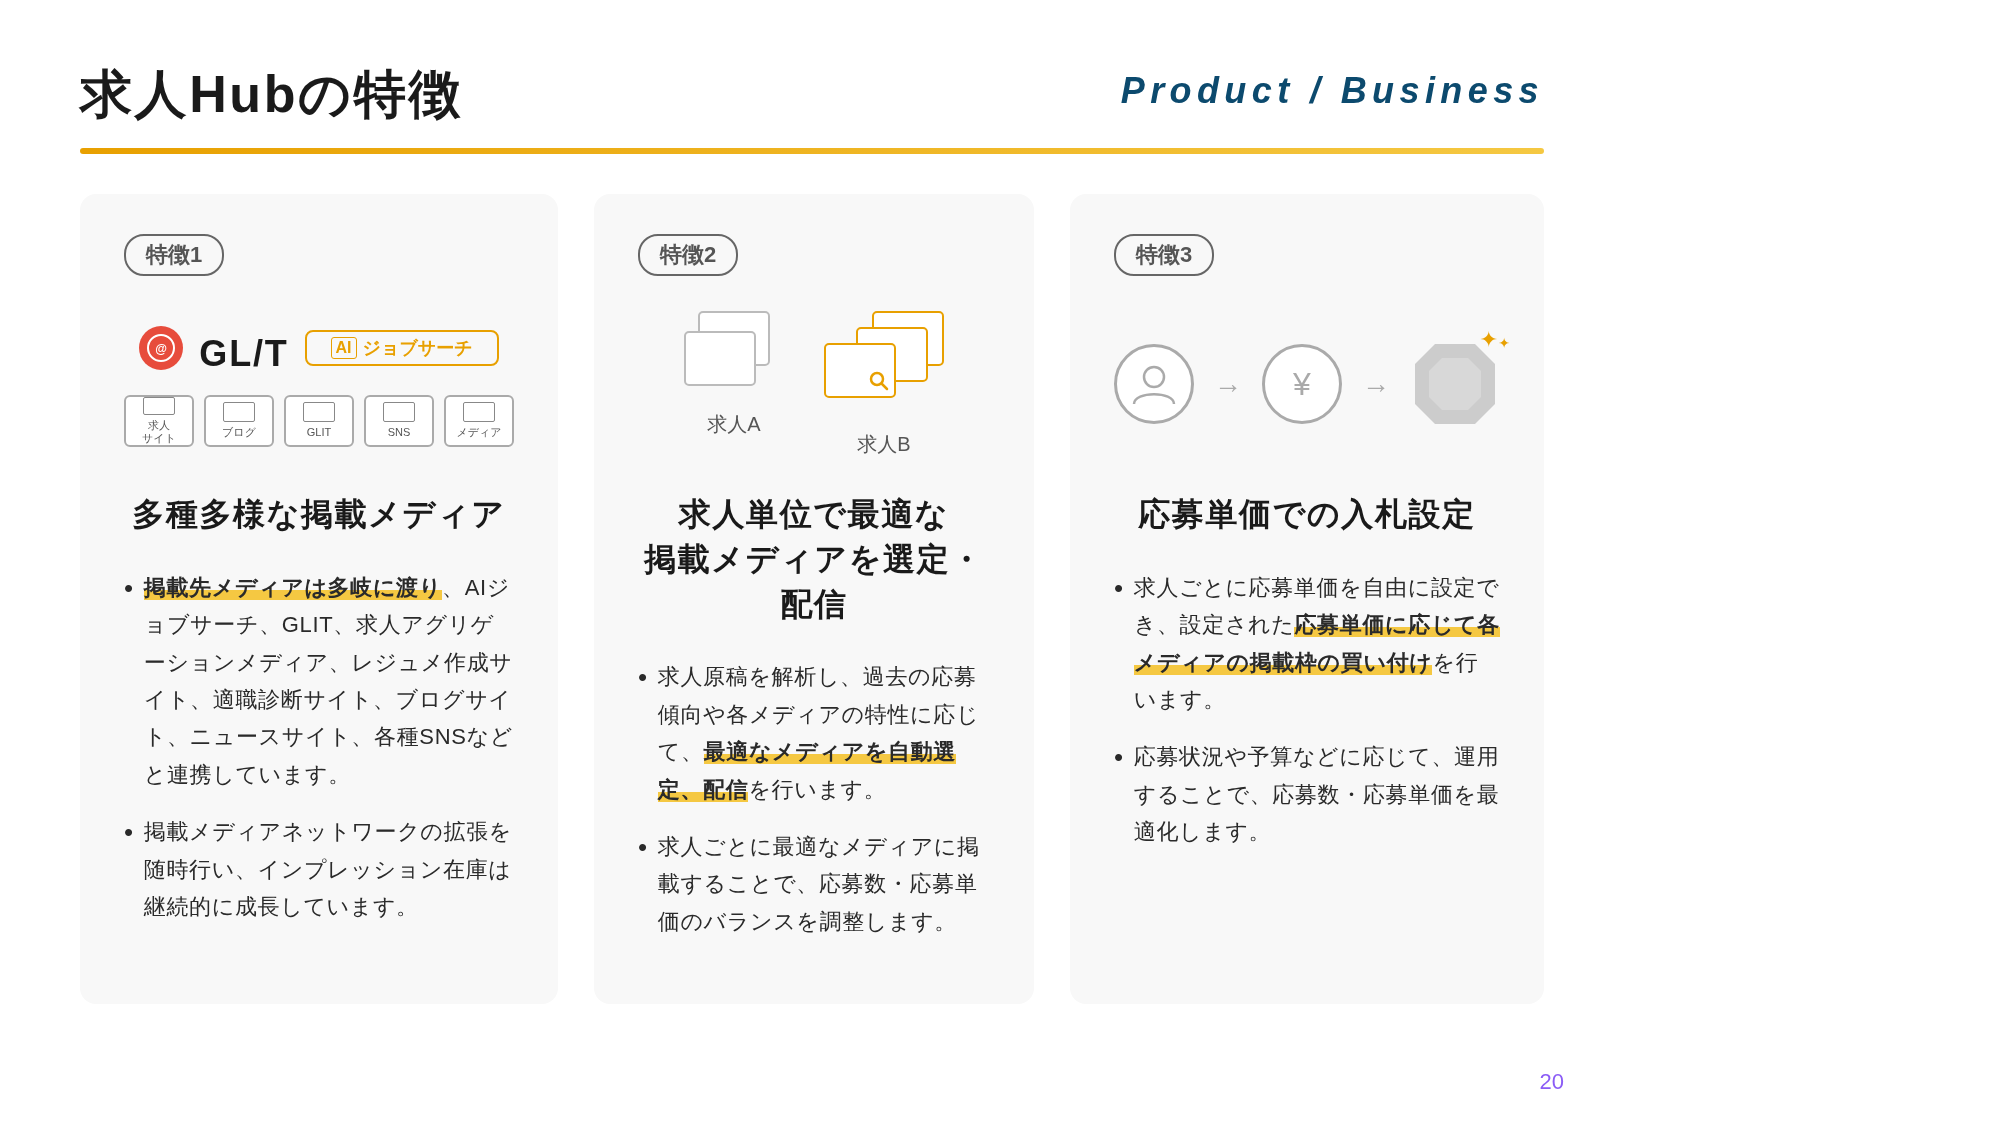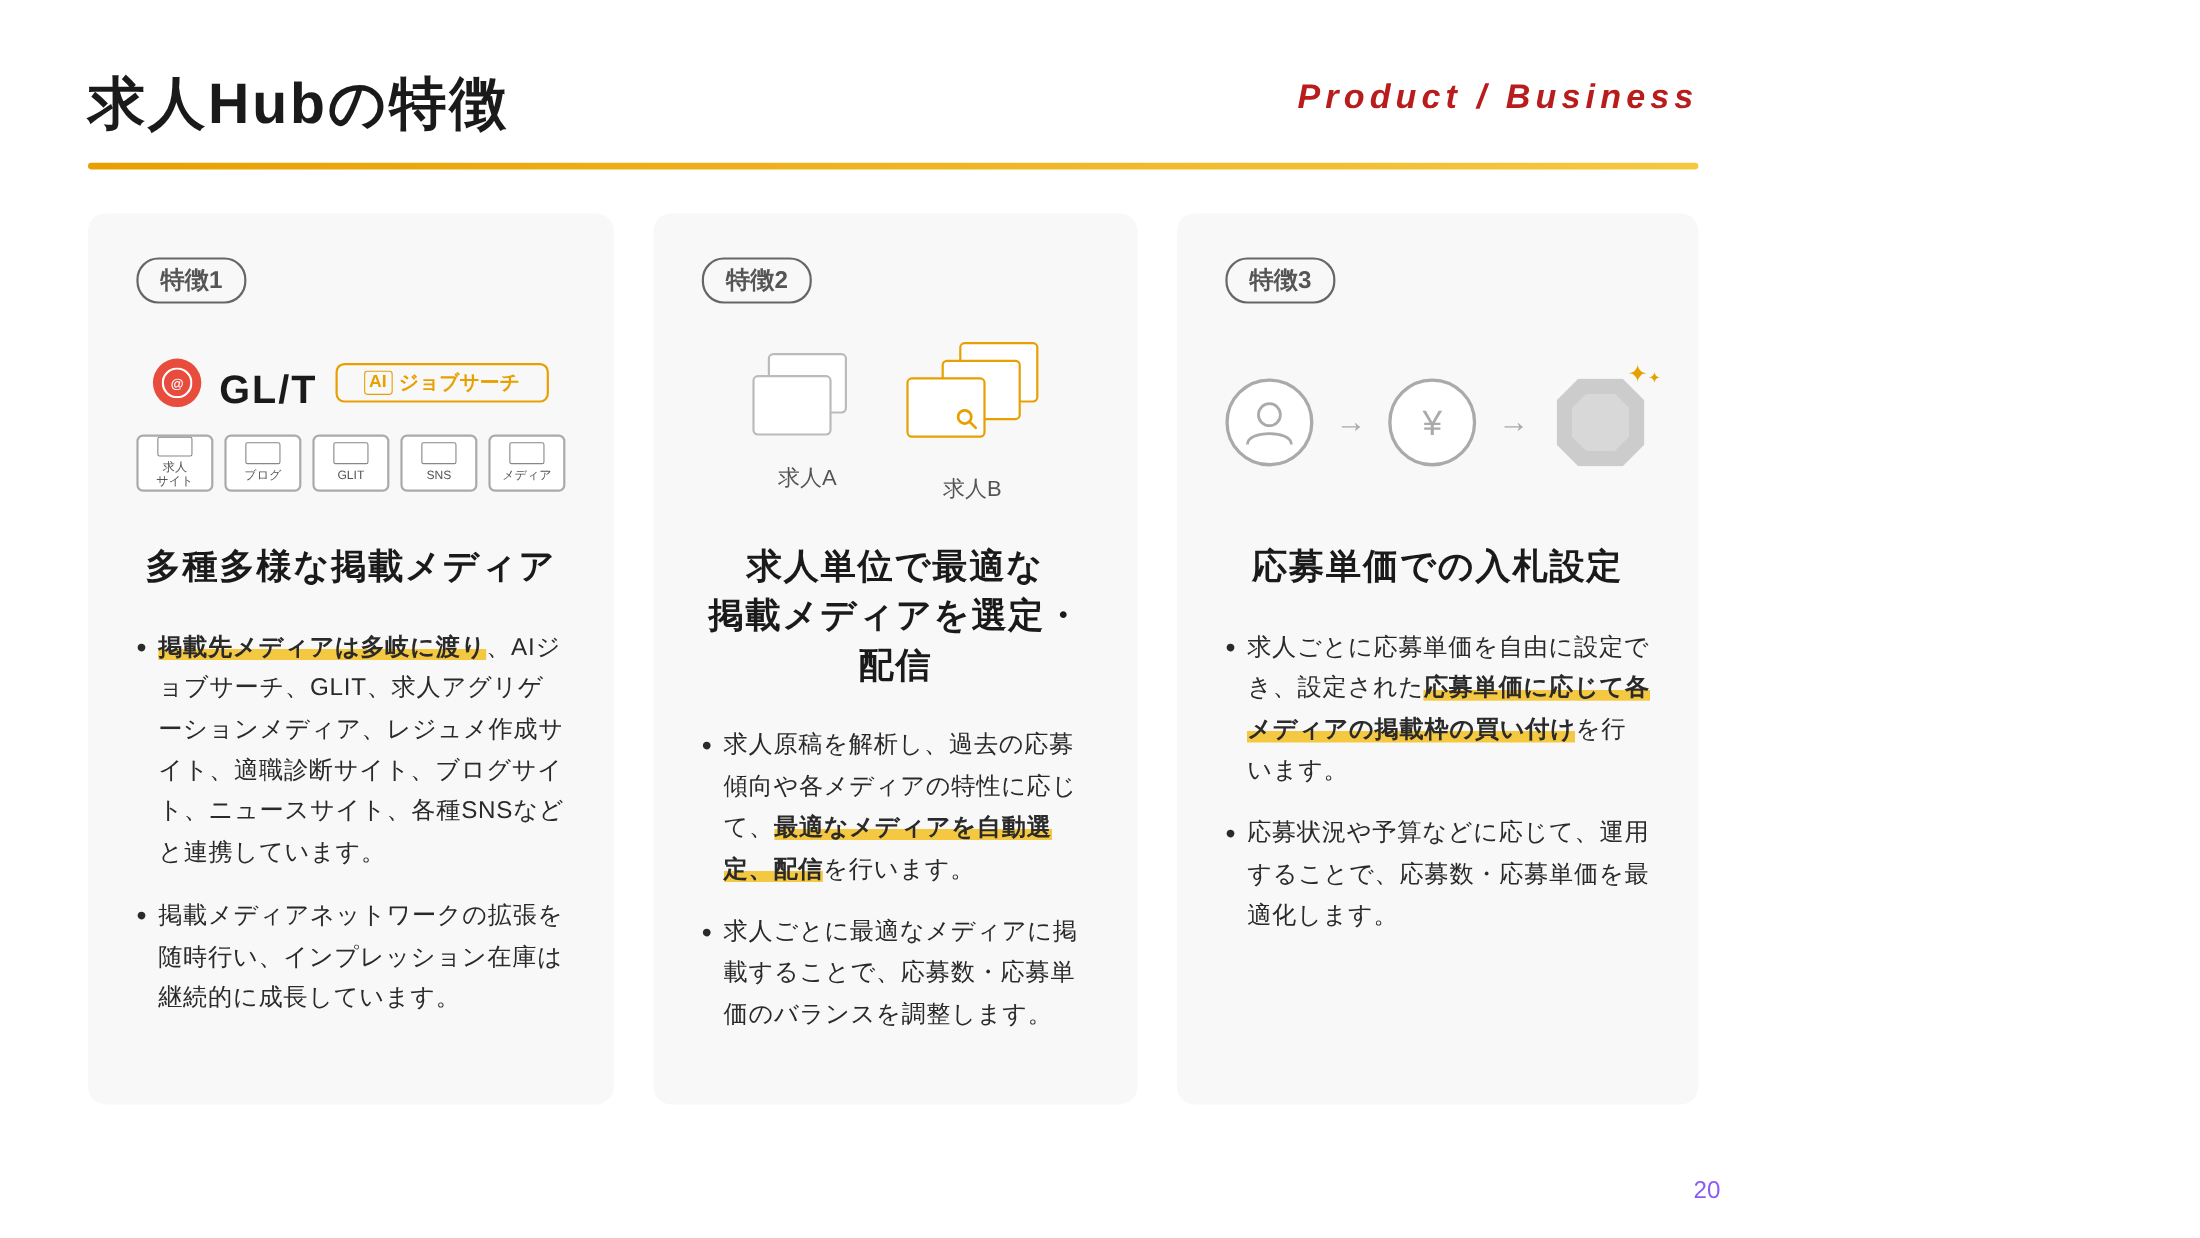--- a/index.html
+++ b/index.html
@@ -23,23 +23,23 @@
       align-items: flex-start;
       margin-bottom: 0;
     }
     .page-title {
       font-size: 52px;
       font-weight: 700;
       color: #1a1a1a;
       letter-spacing: 0.05em;
     }
     .product-business-label {
-      font-size: 31px;
-      font-weight: 700;
-      color: #b91c1c;
+      font-size: 36px;
+      font-weight: 700;
+      color: #0c4a6e;
       letter-spacing: 0.15em;
       margin-top: 10px;
       font-style: italic;
     }
     .orange-divider {
       width: 100%;
       height: 6px;
       background: linear-gradient(to right, #E8A000, #F5C842);
       margin: 18px 0 40px 0;
       border-radius: 3px;
@@ -134,21 +134,21 @@
     }
     .small-icon-label {
       font-size: 11px;
       color: #555;
       text-align: center;
       line-height: 1.2;
     }
     
     .job-media-diagram {
       display: flex;
-      align-items: center;
+      align-items: flex-start;
       gap: 40px;
       justify-content: center;
     }
     .job-group {
       display: flex;
       flex-direction: column;
       align-items: center;
     }
     .job-label {
       font-size: 20px;

